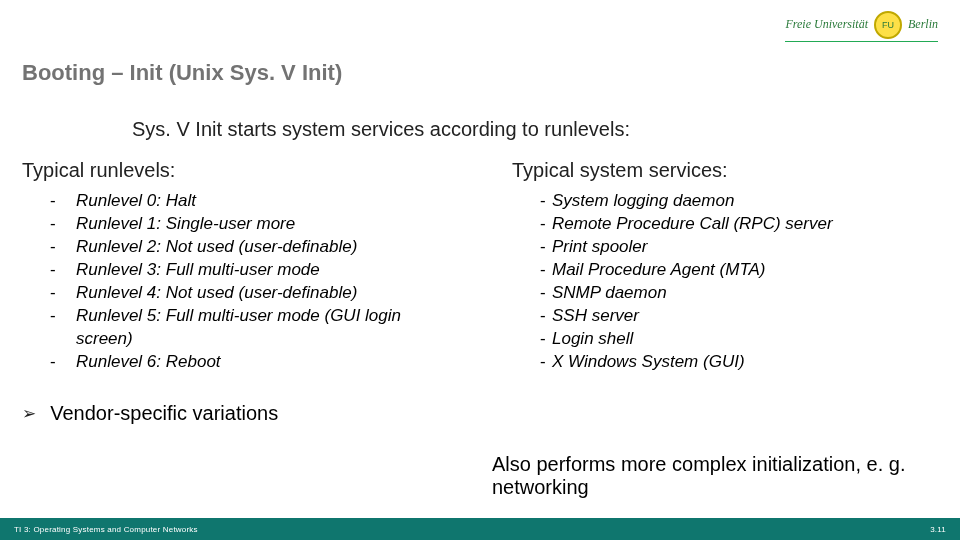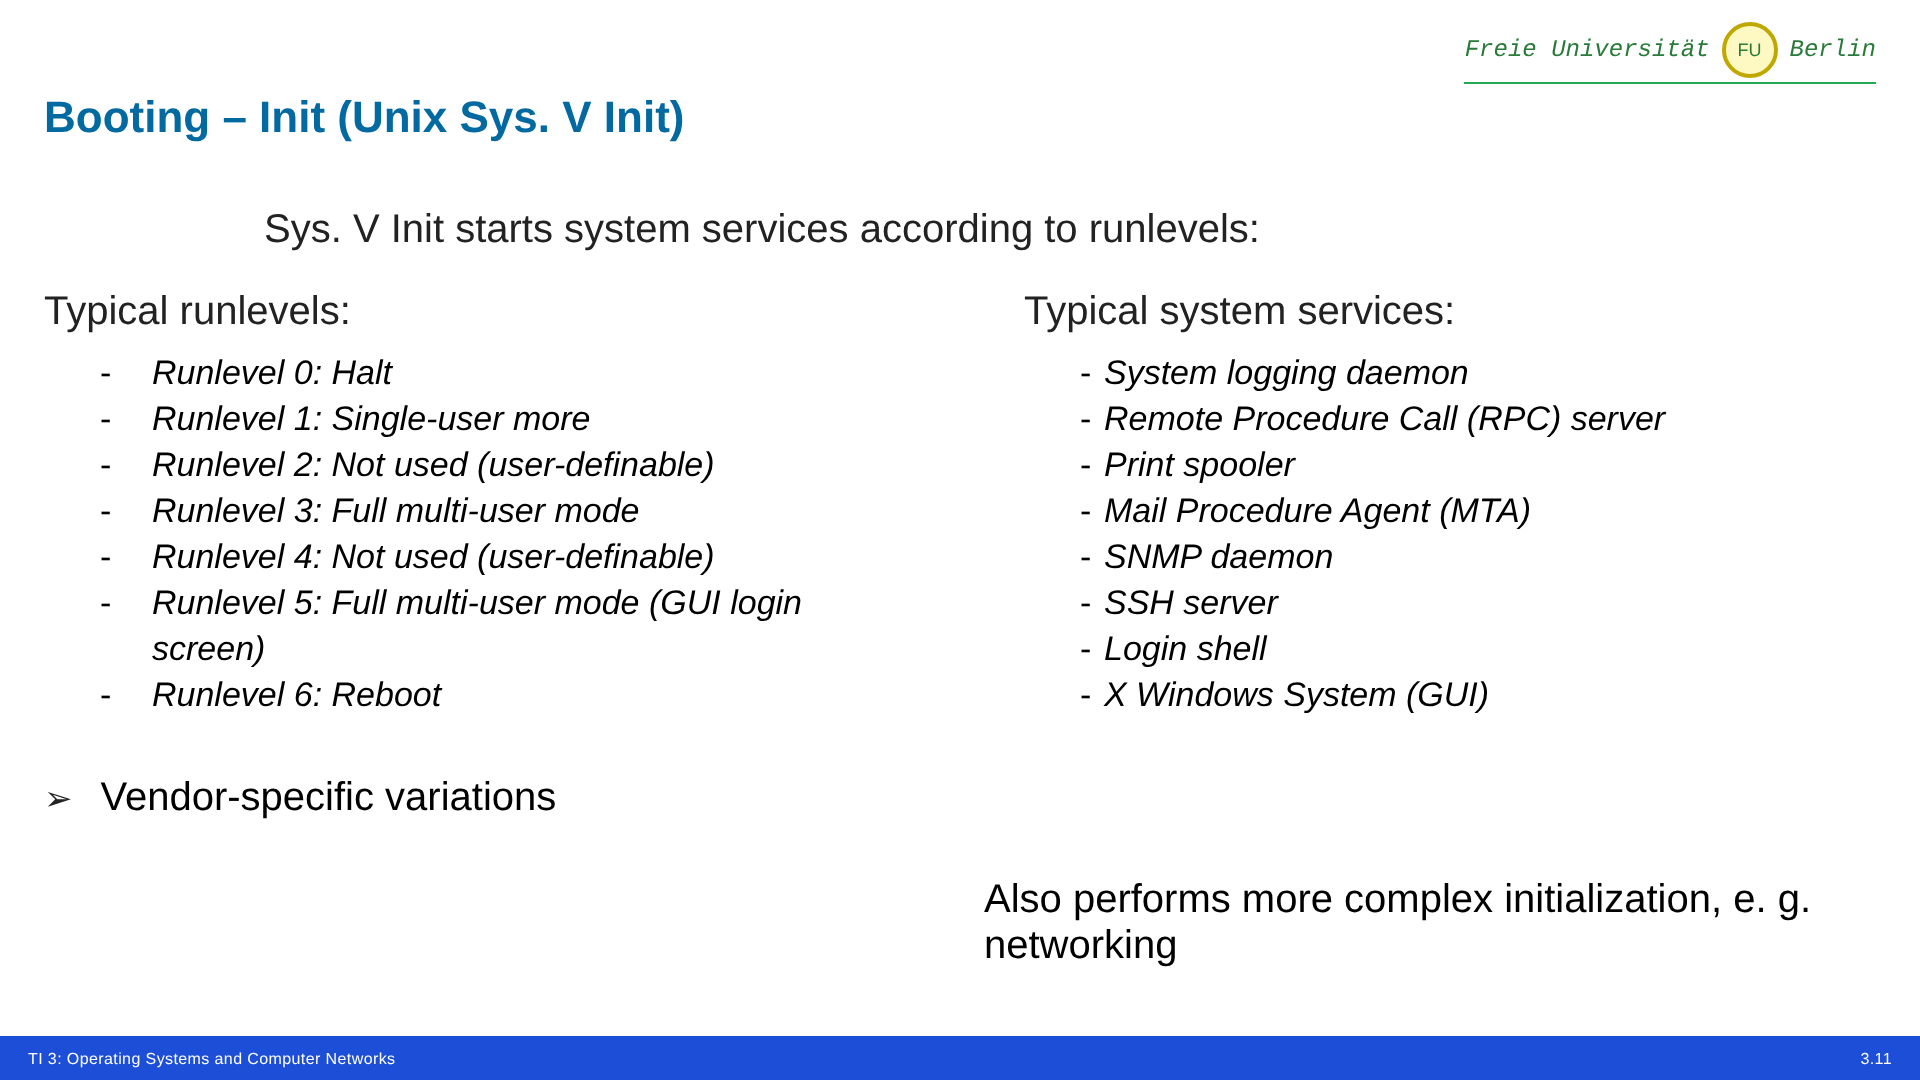--- a/index.html
+++ b/index.html
@@ -1,36 +1,36 @@
 <!DOCTYPE html>
 <html><head>
 <meta charset="utf-8">
 <style>
   * { margin: 0; padding: 0; box-sizing: border-box; }
   html, body { width: 960px; height: 540px; font-family: Arial, Helvetica, sans-serif; background: #fff; color: #000; }
   .slide { position: relative; width: 960px; height: 540px; padding: 0 22px; }
   .header-row { display: flex; justify-content: flex-end; align-items: center; height: 46px; padding-top: 6px; }
   .logo { display: flex; align-items: center; gap: 6px; border-bottom: 1px solid #2a5; padding-bottom: 2px; }
-  .logo-text { font-size: 12px; color: #2a7a3a; font-style: italic; font-family: Liberation Mono, monospace; }
-  .logo-seal { width: 28px; height: 28px; border-radius: 50%; border: 2px solid #c0a800; display:flex; align-items:center; justify-content:center; font-size:9px; color:#2a7a3a; background:#fef9c3; }
-  .title { font-size: 22px; font-weight: bold; color: #0369a1; margin-bottom: 32px; }
+  .logo-text { font-size: 12px; color: #2a7a3a; font-style: italic; font-family: Liberation Serif, serif; }
+  .logo-seal { width: 28px; height: 28px; border-radius: 50%; border: 2px solid #c0a800; display:flex; align-items:center; justify-content:center; font-size:9px; color:#2a7a3a; background:#fde047; }
+  .title { font-size: 22px; font-weight: bold; color: #737373; margin-top: 14px; margin-bottom: 32px; }
   .intro { font-size: 20px; color: #222; margin-left: 110px; margin-bottom: 18px; }
   .columns { display: flex; gap: 64px; }
   .col { flex: 1; }
   .col-heading { font-size: 20px; color: #222; margin-bottom: 8px; }
   .bullet-list { margin-left: 28px; }
   .bullet-row { display: flex; align-items: flex-start; font-size: 17px; line-height: 1.35; }
   .bullet-row .dash { width: 14px; flex: 0 0 14px; }
   .bullet-row .txt { flex: 1; padding-left: 12px; font-style: italic; }
   .col-right .bullet-row .dash { width: 10px; flex: 0 0 10px; }
   .col-right .bullet-row .txt { padding-left: 2px; }
   .arrow-line { display: flex; align-items: center; font-size: 20px; margin-top: 28px; gap: 14px; }
   .arrow-glyph { color: #222; font-size: 17px; }
   .closing { font-size: 20px; margin-top: 28px; margin-left: 470px; }
-  .footer { position: absolute; bottom: 0; left: 0; right: 0; height: 22px; background: #1d4ed8; color: #fff; display: flex; align-items: center; justify-content: space-between; padding: 0 14px; font-size: 8px; letter-spacing: .2px; }
+  .footer { position: absolute; bottom: 0; left: 0; right: 0; height: 22px; background: #0f766e; color: #fff; display: flex; align-items: center; justify-content: space-between; padding: 0 14px; font-size: 8px; letter-spacing: .2px; }
 </style>
 </head>
 <body>
 
 <div class="slide">
 
   <div class="header-row">
     <div class="logo">
       <span class="logo-text">Freie Universität</span>
       <span class="logo-seal">FU</span>

